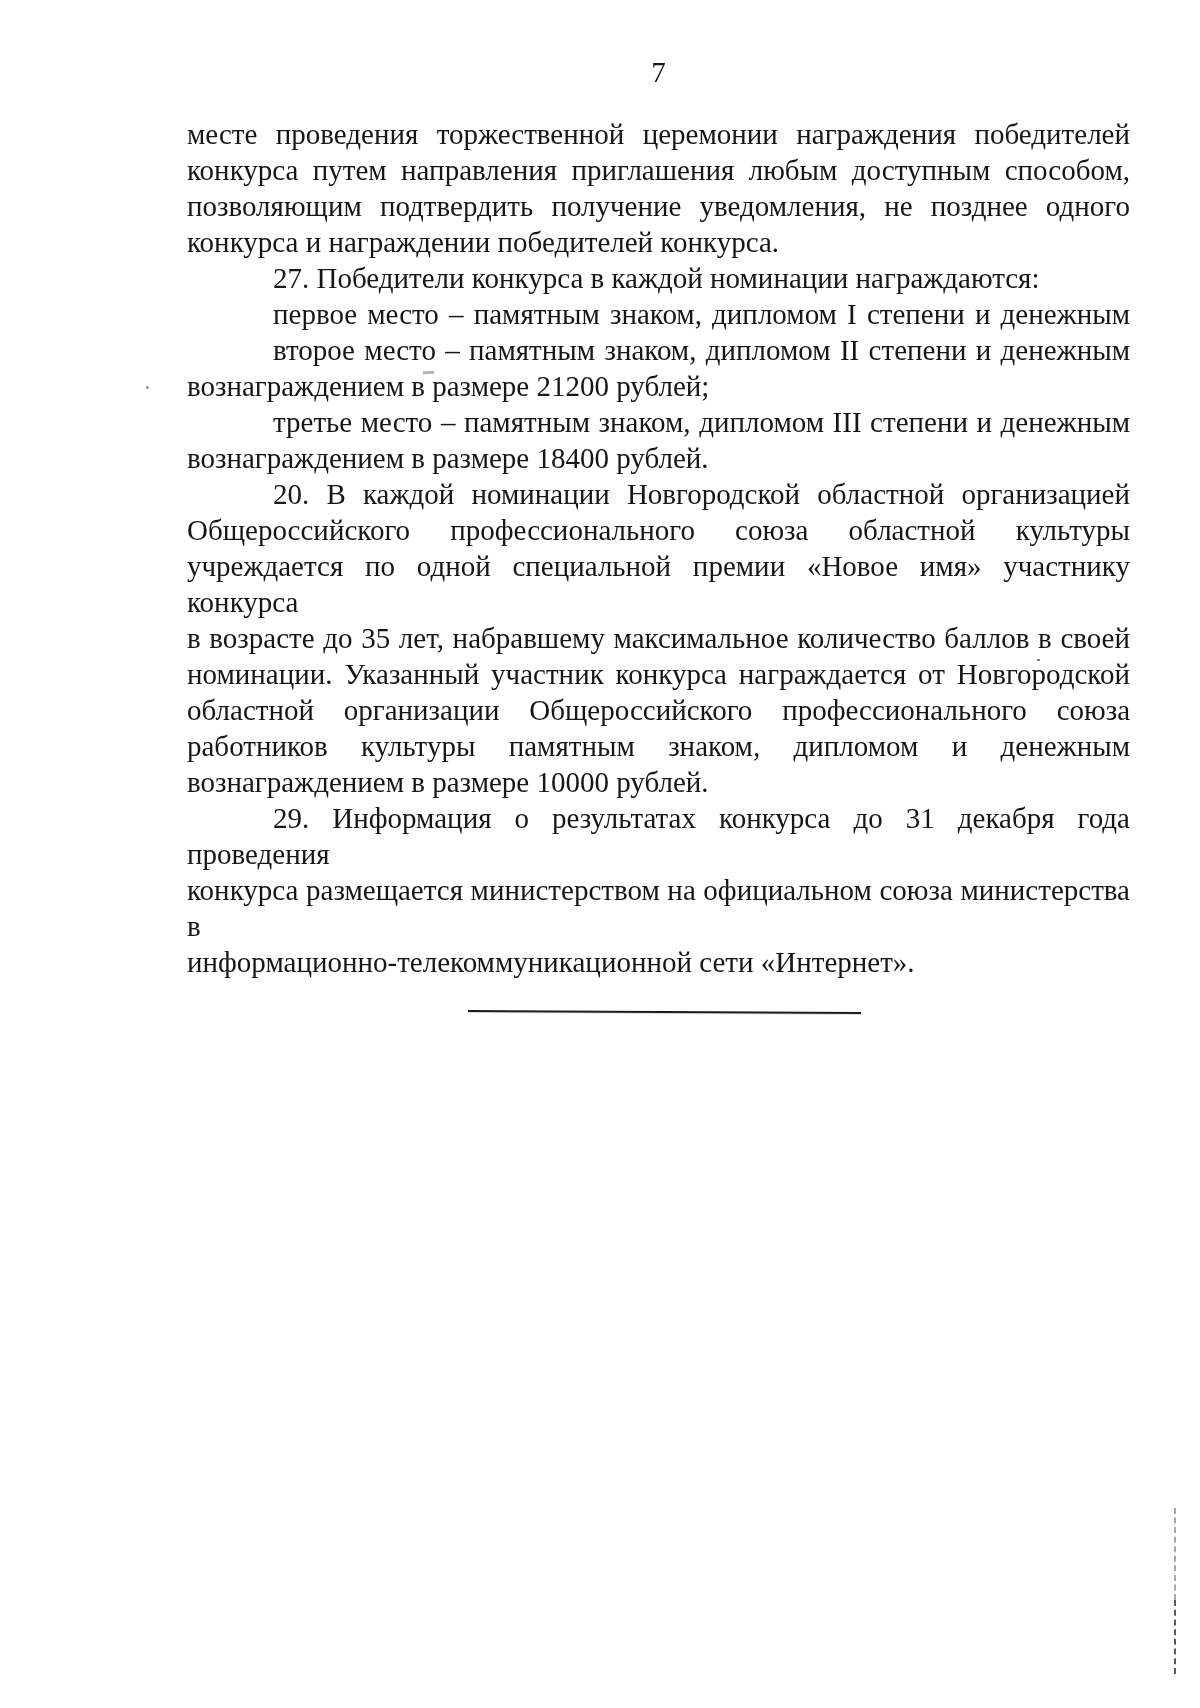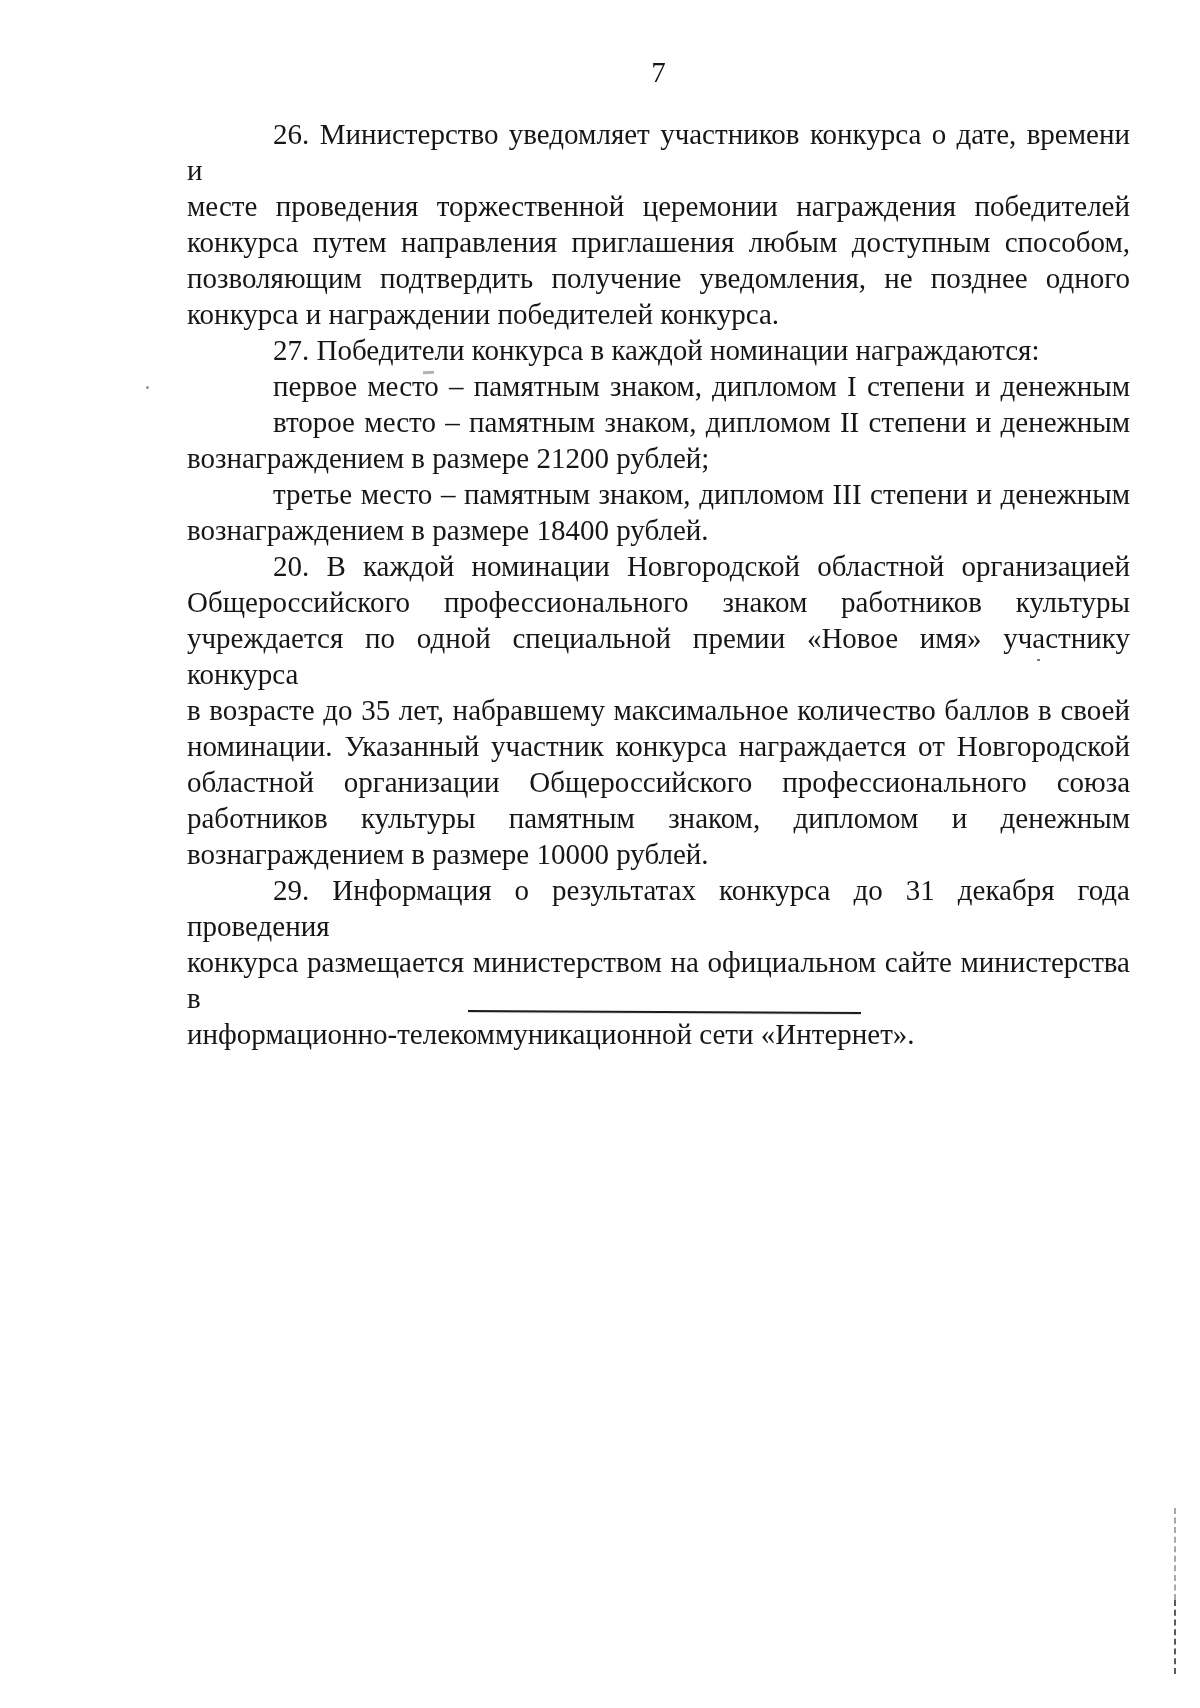--- a/index.html
+++ b/index.html
@@ -102,41 +102,40 @@
   }
 </style>
 </head>
 <body>
 
 <div class="page">
 
   <div class="page-number">7</div>
 
   <div class="text-block" id="body">
-      <div class="line first">26. Министерство уведомляет участников конкурса о дате, времени и</div>
       <div class="line">месте проведения торжественной церемонии награждения победителей</div>
       <div class="line">конкурса путем направления приглашения любым доступным способом,</div>
       <div class="line">позволяющим подтвердить получение уведомления, не позднее одного</div>
       <div class="line last">конкурса и награждении победителей конкурса.</div>
       <div class="line first last">27. Победители конкурса в каждой номинации награждаются:</div>
       <div class="line first">первое место – памятным знаком, дипломом I степени и денежным</div>
       <div class="line first">второе место – памятным знаком, дипломом II степени и денежным</div>
       <div class="line last">вознаграждением в размере 21200 рублей;</div>
       <div class="line first">третье место – памятным знаком, дипломом III степени и денежным</div>
       <div class="line last">вознаграждением в размере 18400 рублей.</div>
       <div class="line first">20. В каждой номинации Новгородской областной организацией</div>
-      <div class="line">Общероссийского профессионального знаком работников культуры</div>
+      <div class="line">Общероссийского профессионального союза областной культуры</div>
       <div class="line">учреждается по одной специальной премии «Новое имя» участнику конкурса</div>
       <div class="line">в возрасте до 35 лет, набравшему максимальное количество баллов в своей</div>
       <div class="line">номинации. Указанный участник конкурса награждается от Новгородской</div>
       <div class="line">областной организации Общероссийского профессионального союза</div>
       <div class="line">работников культуры памятным знаком, дипломом и денежным</div>
       <div class="line last">вознаграждением в размере 10000 рублей.</div>
       <div class="line first">29. Информация о результатах конкурса до 31 декабря года проведения</div>
-      <div class="line">конкурса размещается министерством на официальном сайте министерства в</div>
+      <div class="line">конкурса размещается министерством на официальном союза министерства в</div>
       <div class="line last">информационно-телекоммуникационной сети «Интернет».</div>
     </div>
 
   <div class="hrule"></div>
 
   <div class="artifact-dot"></div>
 
   <div class="artifact-dash"></div>
 
   <div class="artifact-speck"></div>

